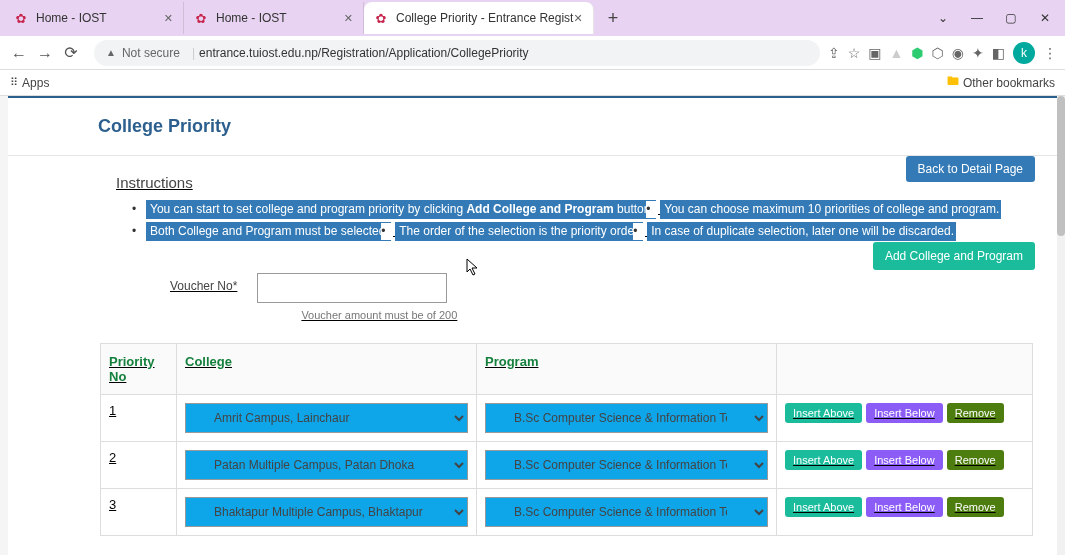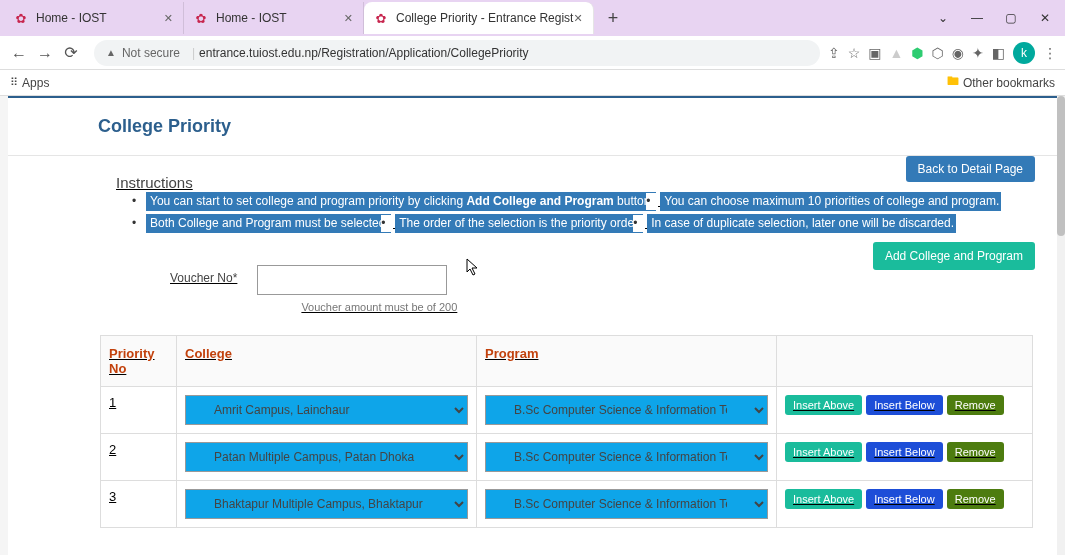--- a/index.html
+++ b/index.html
@@ -35,49 +35,49 @@
     
     .page-wrapper { height: calc(555px - 36px - 34px - 26px); display: flex; }
     .scroll-gutter-left { width: 8px; background: #f5f5f5; }
     .page-content { flex: 1; background: #fff; overflow-y: auto; }
     .blue-bar { height: 2px; background: #2c5f8d; }
     .page-inner { padding: 18px 0 0 0; }
     .page-title { color: #2c5f8d; font-size: 18px; font-weight: 600; padding-left: 90px; padding-bottom: 18px; border-bottom: 1px solid #e5e5e5; }
     
     .content-area { padding: 18px 30px 0 108px; position: relative; text-decoration: underline; }
     .back-btn { position: absolute; right: 30px; top: 0px; background: #337ab7; color: #fff; border: none; padding: 6px 12px; font-size: 12px; border-radius: 3px; cursor: pointer; }
-    .instructions-title { font-size: 15px; color: #444; }
+    .instructions-title { font-size: 15px; color: #444; margin-bottom: 8px; }
     .instructions-list { list-style: none; padding-left: 30px; }
     .instructions-list li { font-size: 12px; color: #fff; background: #337ab7; display: inline-block; padding: 1px 2px; margin-bottom: 2px; line-height: 1.4; }
     .instructions-list li::before { content: '•'; margin-right: 6px; color: #333; background: #fff; display: inline-block; width: 12px; margin-left: -16px; }
     .inst-line { display: inline; }
     .inst-bold { font-weight: bold; }
     
     .add-btn { position: absolute; right: 30px; top: 86px; background: #1abc9c; color: #fff; border: none; padding: 7px 12px; font-size: 12px; border-radius: 3px; cursor: pointer; }
     
     .cursor-pointer-img { position: absolute; left: 466px; top: 258px; font-size: 14px; color: #000; pointer-events: none; z-index: 10; }
     
     .voucher-row { display: flex; align-items: flex-start; margin-top: 30px; margin-left: 54px; }
     .voucher-label { font-size: 12px; color: #444; padding-top: 6px; margin-right: 20px; }
     .voucher-col { display: flex; flex-direction: column; }
     .voucher-input { width: 190px; height: 30px; border: 1px solid #999; padding: 0 8px; font-size: 13px; }
     .voucher-help { font-size: 11px; color: #777; margin-top: 6px; margin-left: 44px; }
     
     .priority-table-wrap { margin-top: 22px; margin-left: -16px; margin-right: 2px; }
     .priority-table { width: 100%; border-collapse: collapse; }
-    .priority-table th { text-align: left; font-size: 13px; color: #c2410c; font-weight: 600; padding: 10px 8px; border: 1px solid #ddd; background: #fafafa; vertical-align: top; }
+    .priority-table th { text-align: left; font-size: 13px; color: #15803d; font-weight: 600; padding: 10px 8px; border: 1px solid #ddd; background: #fafafa; vertical-align: top; }
     .priority-table th.priority-col { width: 76px; }
     .priority-table th.college-col { width: 300px; }
     .priority-table th.program-col { width: 300px; }
     .priority-table td { padding: 8px; border: 1px solid #ddd; vertical-align: top; font-size: 13px; }
     .priority-table select { width: 100%; height: 30px; border: 1px solid #999; padding: 0 24px; font-size: 12px; color: #444; background: #0ea5e9; }
     .action-btns { display: flex; gap: 4px; flex-wrap: wrap; }
     .btn-sm { padding: 4px 8px; font-size: 11px; border: none; border-radius: 3px; color: #fff; cursor: pointer; }
     .btn-teal { background: #1abc9c; }
-    .btn-blue { background: #1d4ed8; }
+    .btn-blue { background: #8b5cf6; }
     .btn-red { background: #4d7c0f; }
     
     
     .scrollbar-track { position: absolute; right: 0; top: 96px; width: 8px; height: calc(555px - 96px); background: #f1f1f1; }
     .scrollbar-thumb { width: 8px; height: 140px; background: #c0c0c0; border-radius: 4px; position: absolute; top: 0; }
   </style>
 </head>
 <body>
 
 <div class="tab-bar">

